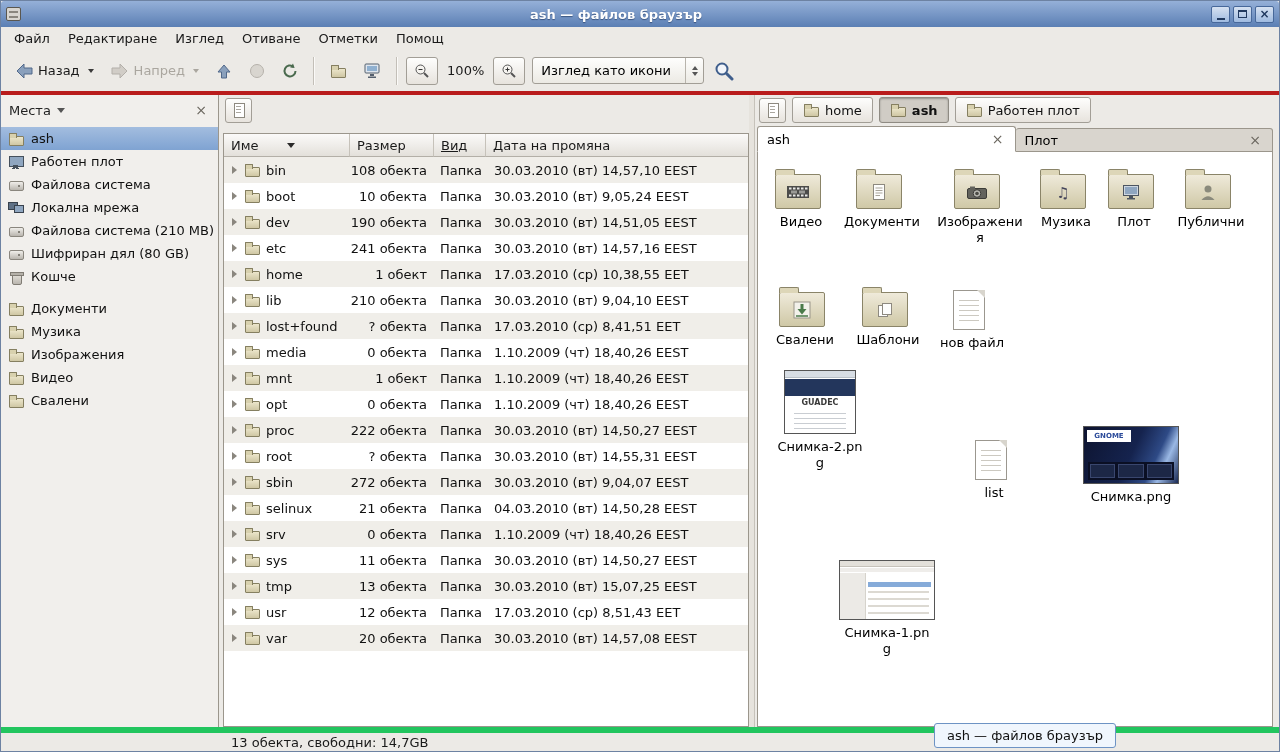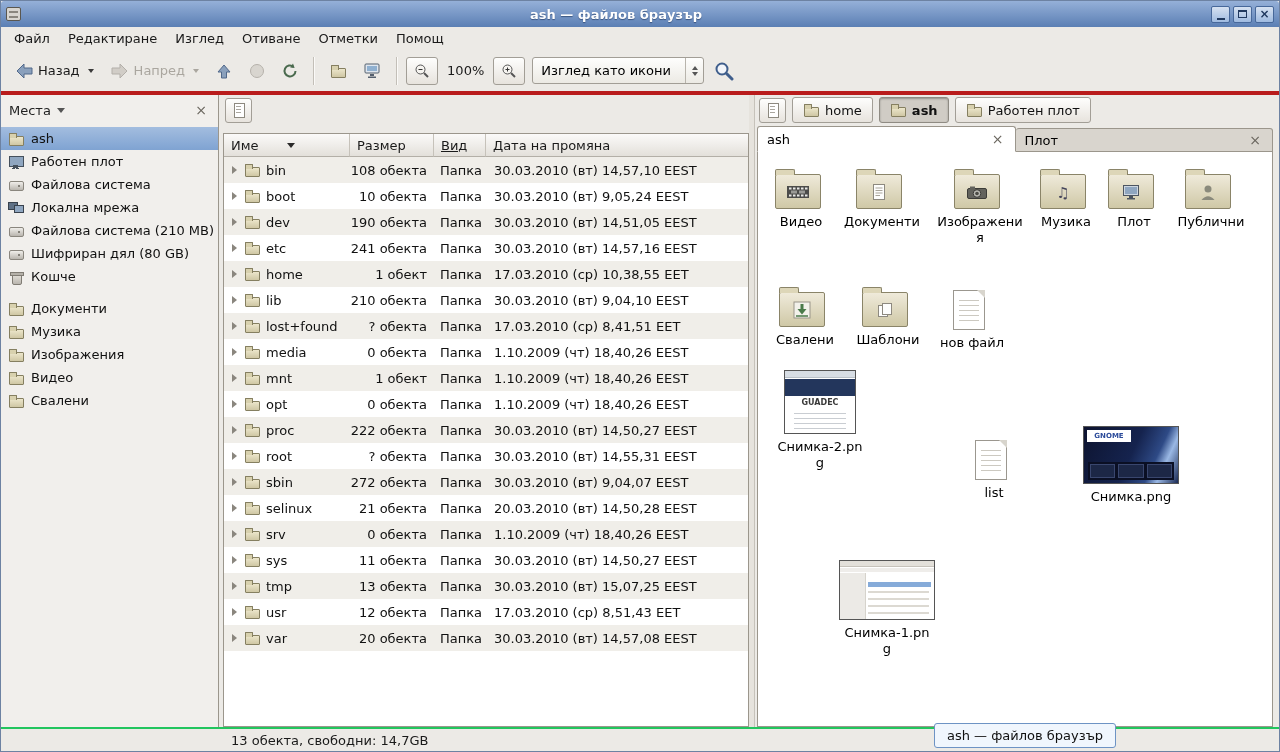--- a/index.html
+++ b/index.html
@@ -133,21 +133,21 @@
   .p-public{left:410px;top:16px;width:80px;}
   .p-downloads{left:4px;top:134px;width:80px;}
   .p-templates{left:87px;top:134px;width:80px;}
   .p-newfile{left:171px;top:134px;width:80px;}
   .p-snimka2{left:7px;top:218px;width:110px;}
   .p-list{left:193px;top:284px;width:80px;}
   .p-snimka{left:318px;top:274px;width:110px;}
   .p-snimka1{left:74px;top:408px;width:110px;}
 
   
-  .statusbar{height:24px;background:#eceae6;border-top:2px solid #22c55e;display:flex;align-items:center;flex:none;}
+  .statusbar{height:24px;background:#eceae6;border-top:6px solid #22c55e;display:flex;align-items:center;flex:none;}
   .status-text{margin-left:230px;font-size:13px;color:#1a1a1a;}
   .bubble{position:absolute;left:933px;top:722px;height:25px;display:flex;align-items:center;padding:0 12px;background:#f0f6fd;border:1px solid #6d93c4;border-radius:3px;font-size:13px;color:#111;z-index:5;}
 </style>
 </head>
 <body>
 
 <div class="window">
 
   <div class="titlebar">
     <span class="ic-app"></span>
@@ -464,21 +464,21 @@
               <span class="c-date">30.03.2010 (вт) 9,04,07 EEST</span>
             </div>
           <div class="row">
               <span class="c-name">
                 <span class="exp"></span>
                 <span class="ic ic-folder"></span>
                 <span>selinux</span>
               </span>
               <span class="c-size">21 обекта</span>
               <span class="c-type">Папка</span>
-              <span class="c-date">20.03.2010 (вт) 14,50,28 EEST</span>
+              <span class="c-date">04.03.2010 (вт) 14,50,28 EEST</span>
             </div>
           <div class="row odd">
               <span class="c-name">
                 <span class="exp"></span>
                 <span class="ic ic-folder"></span>
                 <span>srv</span>
               </span>
               <span class="c-size">0 обекта</span>
               <span class="c-type">Папка</span>
               <span class="c-date">1.10.2009 (чт) 18,40,26 EEST</span>

